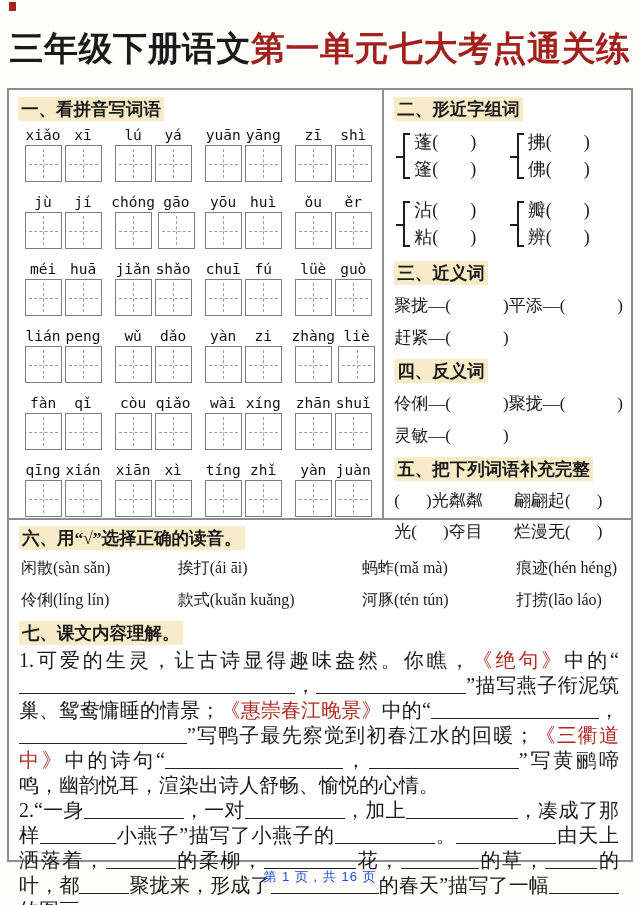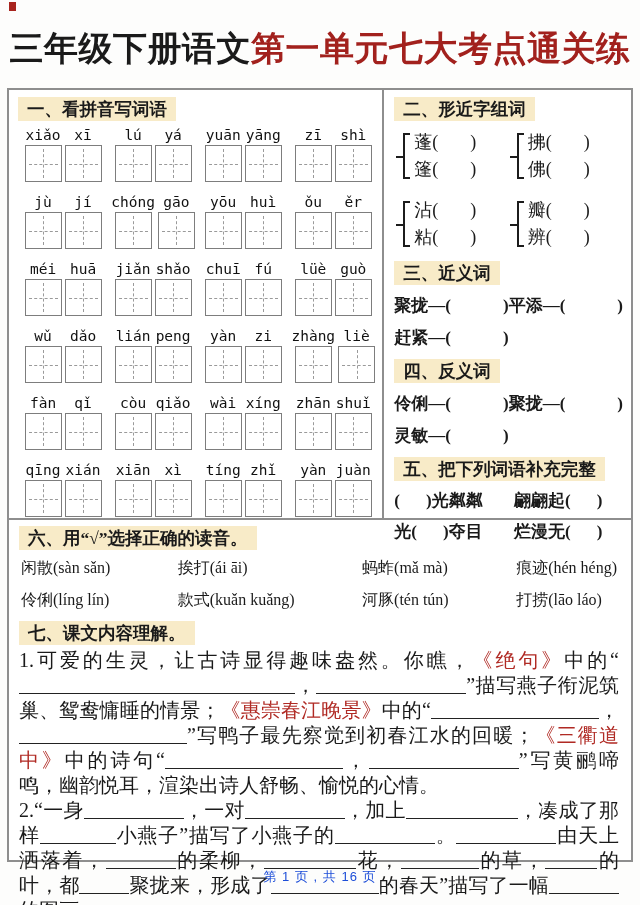--- a/index.html
+++ b/index.html
@@ -13,21 +13,21 @@
   }
   .corner-mark{ position:absolute; left:9px; top:2px; width:7px; height:9px; background:#a8241e; }
   .title{ text-align:center; margin-top:26px; font-size:34px; font-weight:bold; letter-spacing:0.5px; white-space:nowrap;font-family:Liberation Mono, monospace; }
   .title .red{ color:#a2211d; }
 
   .main{ position:absolute; left:7px; right:7px; top:88px; height:774px; border:2px solid #8e8e8e; background:#fff; }
   .top-area{ display:flex; height:430px; border-bottom:2px solid #8e8e8e; }
   .col-left{ width:376px; border-right:2px solid #8e8e8e; padding:7px 4px 0 9px; }
   .col-right{ flex:1; padding:7px 8px 0 10px; }
 
-  .sec-heading{ display:inline-block; background:#f8ebc8; font-weight:bold; font-size:17.5px; line-height:22px; padding:1px 9px; }
+  .sec-heading{ display:inline-block; background:#f8ebc8; font-weight:bold; font-size:17.5px; line-height:22px; padding:1px 3px; }
 
   
   .pinyin-grid{ display:grid; grid-template-columns:repeat(4,1fr); row-gap:11px; margin-top:5px; justify-items:center; }
   .pair{ display:flex; gap:3px; }
   .syl{ display:flex; flex-direction:column; align-items:center; }
   .py{ height:19px; line-height:19px; font-family:"DejaVu Sans Mono",monospace; font-size:14.5px; color:#111; white-space:nowrap; }
   .box{ width:37px; height:37px; border:1.5px solid #7d7d7d; position:relative; background:#fff; }
   .box::before{ content:""; position:absolute; left:50%; top:3px; bottom:3px; border-left:1px dashed #9a9a9a; }
   .box::after{ content:""; position:absolute; top:50%; left:3px; right:3px; border-top:1px dashed #9a9a9a; }
 
@@ -35,21 +35,21 @@
   .confusable-grid{ display:grid; grid-template-columns:1fr 1fr; row-gap:14px; margin:8px 0 10px 2px; }
   .xpair{ display:flex; align-items:stretch; }
   .bracket{ width:7px; border-left:2px solid #1c1c1c; border-top:2px solid #1c1c1c; border-bottom:2px solid #1c1c1c; margin:4px 4px 4px 7px; position:relative; }
   .bracket::before{ content:""; position:absolute; left:-9px; top:50%; width:7px; border-top:2px solid #1c1c1c; }
   .xrows{ display:flex; flex-direction:column; justify-content:space-between; }
   .xrow{ font-size:18px; line-height:27px; white-space:nowrap; }
 
   
   .word-grid{ display:grid; grid-template-columns:1.05fr 1fr; row-gap:9px; margin:9px 0 10px 0; font-size:17px; }
   .idiom-grid{ display:grid; grid-template-columns:1.1fr 1fr; row-gap:8px; margin:8px 0 0 0; font-size:17px; }
-  .wrow{ white-space:nowrap;font-weight:bold; }
+  .wrow{ white-space:nowrap; }
 
   .pgap{ display:inline-block; }
   .pb span{ font-size:inherit; }
 
   
   .bottom-area{ padding:6px 12px 0 10px; }
   .pron-grid{ display:grid; grid-template-columns:auto auto auto auto; justify-content:space-between; row-gap:11px; margin:8px 2px 10px 2px; font-size:16px; }
   .prow{ white-space:nowrap; }
 
   .comp-body{ margin-top:3px; font-size:20px; line-height:25px; text-align:justify; }
@@ -185,35 +185,35 @@
               <div class="py">lüè</div>
               <div class="box"></div>
             </div>
             <div class="syl">
               <div class="py">guò</div>
               <div class="box"></div>
             </div>
           </div>
           <div class="pair">
             <div class="syl">
+              <div class="py">lián</div>
+              <div class="box"></div>
+            </div>
+            <div class="syl">
+              <div class="py">peng</div>
+              <div class="box"></div>
+            </div>
+          </div>
+          <div class="pair">
+            <div class="syl">
               <div class="py">wǔ</div>
               <div class="box"></div>
             </div>
             <div class="syl">
               <div class="py">dǎo</div>
-              <div class="box"></div>
-            </div>
-          </div>
-          <div class="pair">
-            <div class="syl">
-              <div class="py">lián</div>
-              <div class="box"></div>
-            </div>
-            <div class="syl">
-              <div class="py">peng</div>
               <div class="box"></div>
             </div>
           </div>
           <div class="pair">
             <div class="syl">
               <div class="py">yàn</div>
               <div class="box"></div>
             </div>
             <div class="syl">
               <div class="py">zi</div>

